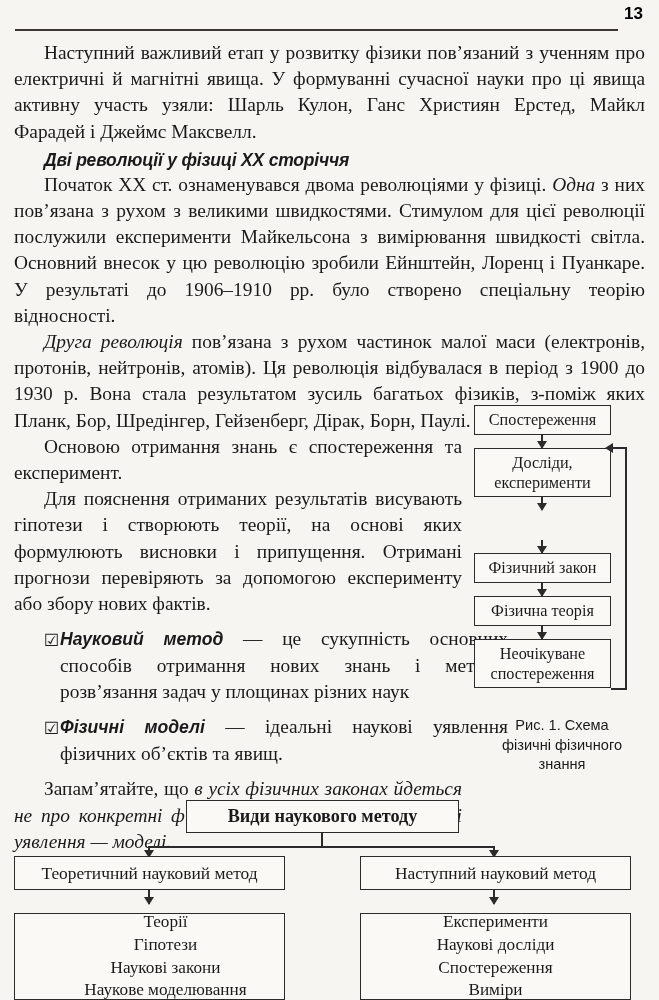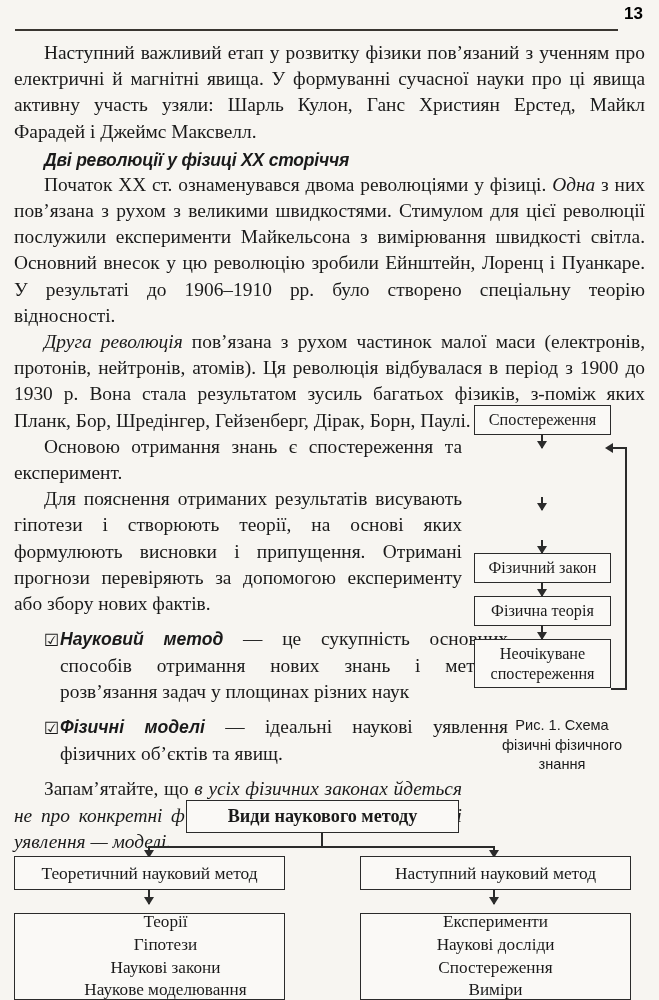--- a/index.html
+++ b/index.html
@@ -288,20 +288,22 @@
 
   <p class="para narrow" style="margin-top:9px;"><span>Запам’ятайте, що </span><span class="it">в усіх фізичних законах йдеться не про конкретні фізичні тіла, а про їхні спрощені уявлення — моделі.</span></p>
 
 </div>
 
 <div class="flow">
 
   <div class="fbox" style="top:5px;height:30px;">Спостереження</div>
   <div class="farrow" style="top:35px;height:13px;"></div>
 
+  <div class="fbox" style="top:48px;height:49px;white-space:pre-line;">Досліди,
+експерименти</div>
   <div class="farrow" style="top:97px;height:13px;"></div>
 
   <div class="farrow" style="top:140px;height:13px;"></div>
 
   <div class="fbox" style="top:153px;height:30px;">Фізичний закон</div>
   <div class="farrow" style="top:183px;height:13px;"></div>
 
   <div class="fbox" style="top:196px;height:30px;">Фізична теорія</div>
   <div class="farrow" style="top:226px;height:13px;"></div>
 

